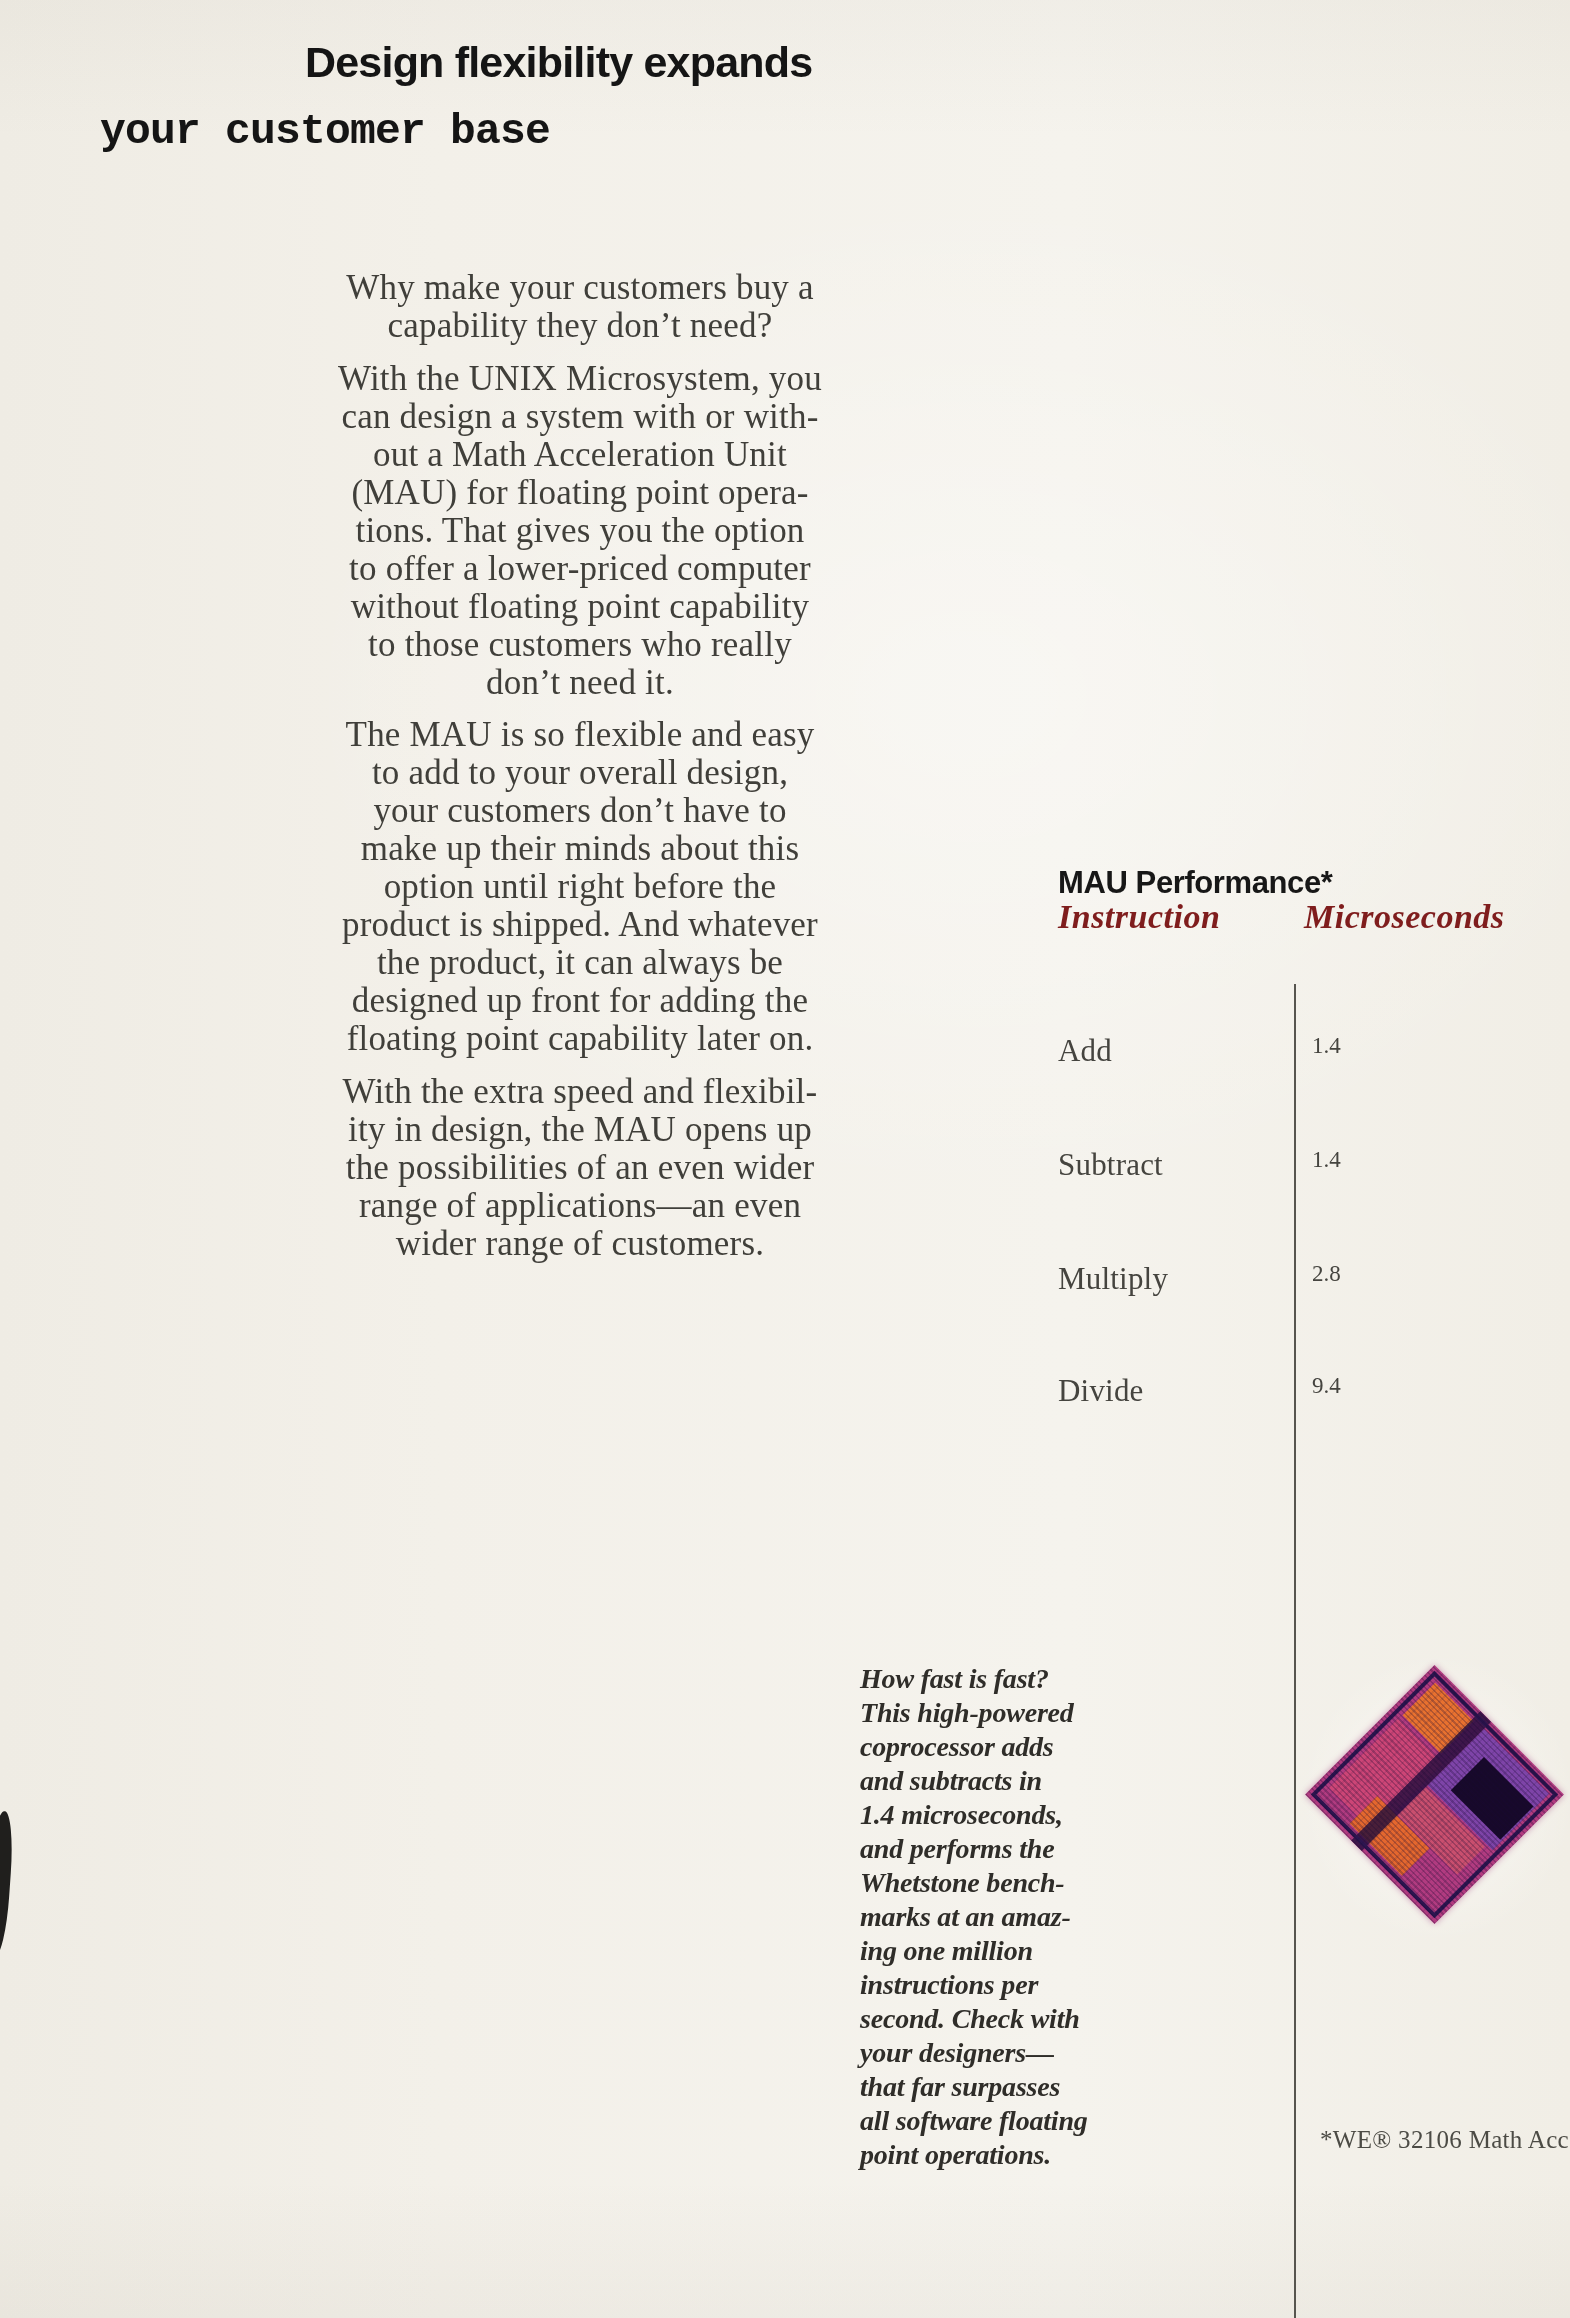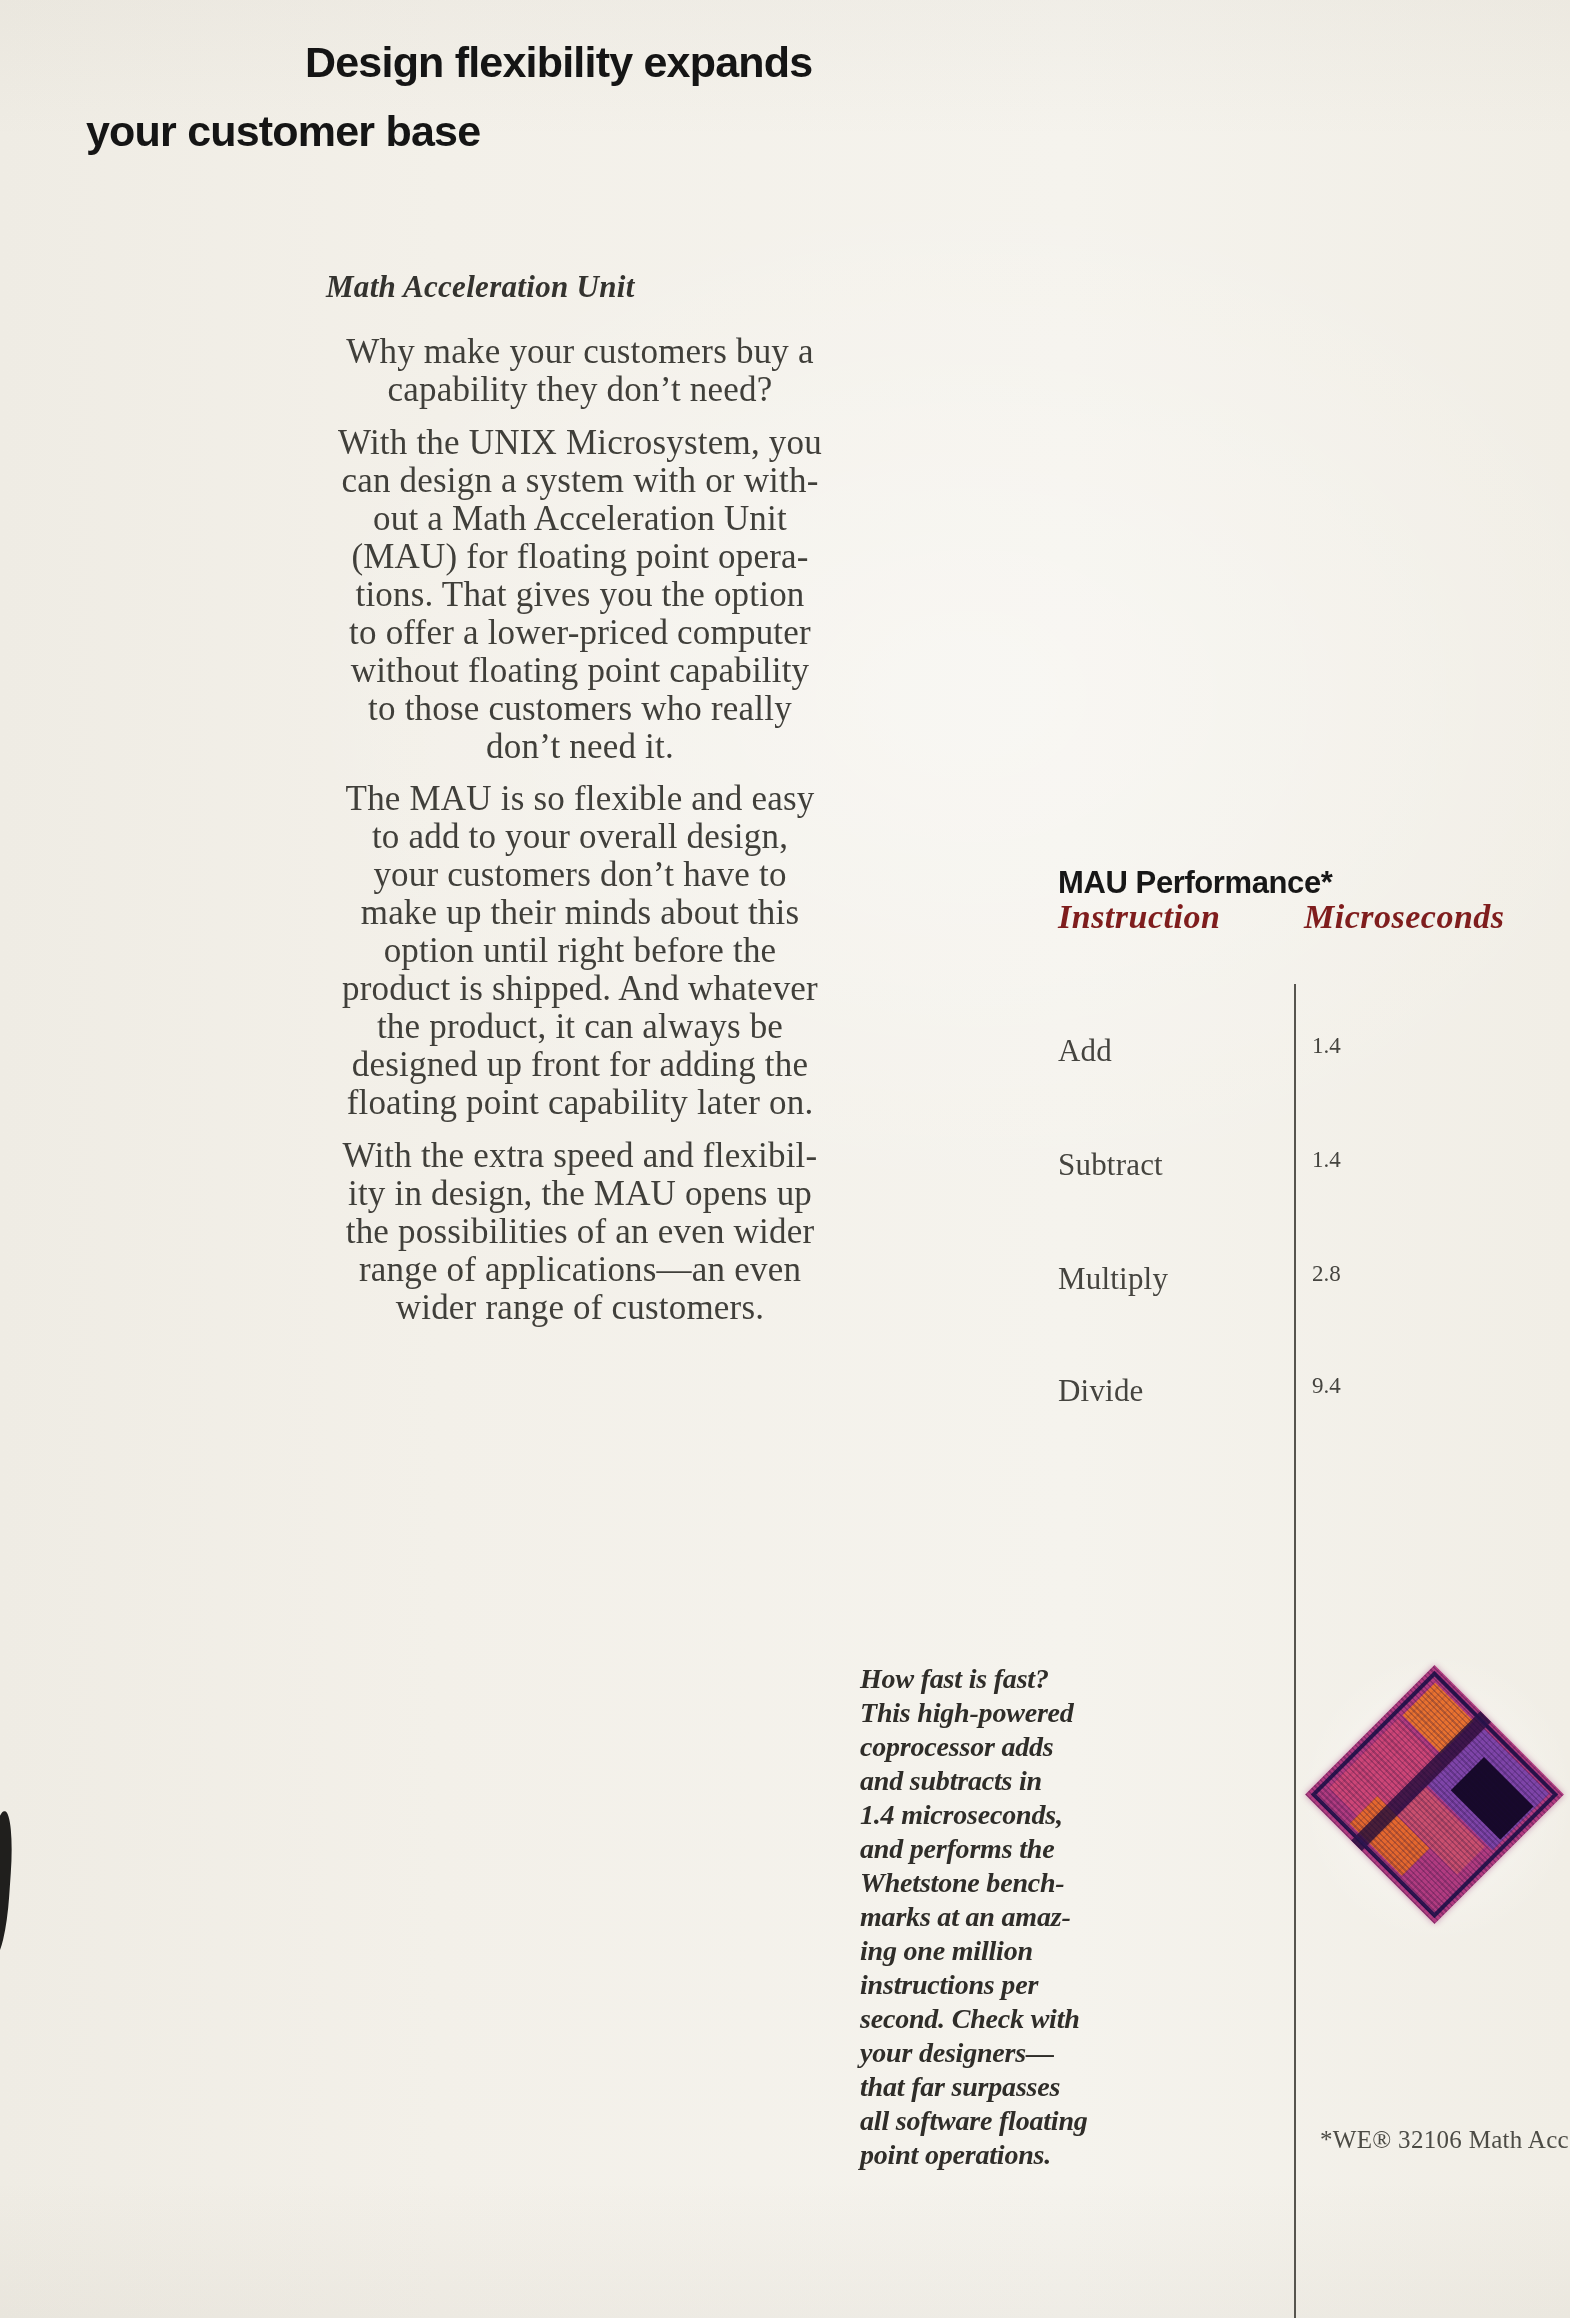--- a/index.html
+++ b/index.html
@@ -8,21 +8,21 @@
     background:linear-gradient(90deg,#efece4 0%,#f3f0e9 28%,#f5f3ed 68%,#f1eee6 100%);
     font-family:"Liberation Serif",serif;
   }
   .shade{position:absolute;inset:0;pointer-events:none;
     background:
       radial-gradient(ellipse 982px 737px at 62% 30%, rgba(255,255,255,0.35), transparent 70%),
       linear-gradient(180deg, rgba(120,110,90,0.04), transparent 6%, transparent 94%, rgba(120,110,90,0.05));}
   .h1{position:absolute;font-family:"Liberation Sans",sans-serif;font-weight:700;
       font-size:43px;color:#151515;letter-spacing:-0.8px;white-space:nowrap;}
   .h1.line1{left:305px;top:38px;}
-  .h1.line2{left:86px;top:107px;}
+  .h1.line2{left:100px;top:107px;font-family:Liberation Mono, monospace;}
 
   .bodycol{position:absolute;left:326px;top:269px;width:508px;color:#403f3a;}
   .subhead{font-size:31px;font-style:italic;font-weight:700;color:#34332f;
            margin:0 0 28px 0;letter-spacing:0.3px;}
   .para{font-size:35px;line-height:38px;margin:0 0 14.7px 0;white-space:pre-line;letter-spacing:0.2px;text-align:center;}
 
   .tbl-title{position:absolute;left:1058px;top:865px;font-family:"Liberation Sans",sans-serif;
              font-weight:700;font-size:31px;color:#171717;letter-spacing:-0.4px;white-space:nowrap;}
   .col-head{position:absolute;top:898px;font-size:34px;font-style:italic;font-weight:700;
             color:#7f1d1d;letter-spacing:0.5px;white-space:nowrap;}
@@ -63,21 +63,20 @@
 </style>
 </head>
 <body>
 
 <div class="shade"></div>
 
 <div class="h1 line1">Design flexibility expands</div>
 <div class="h1 line2">your customer base</div>
 
 <div class="bodycol">
-  <h3 class="subhead">Math Acceleration Unit</h3>
   <p class="para">Why make your customers buy a
 capability they don’t need?</p>
   <p class="para">With the UNIX Microsystem, you
 can design a system with or with-
 out a Math Acceleration Unit
 (MAU) for floating point opera-
 tions. That gives you the option
 to offer a lower-priced computer
 without floating point capability
 to those customers who really

